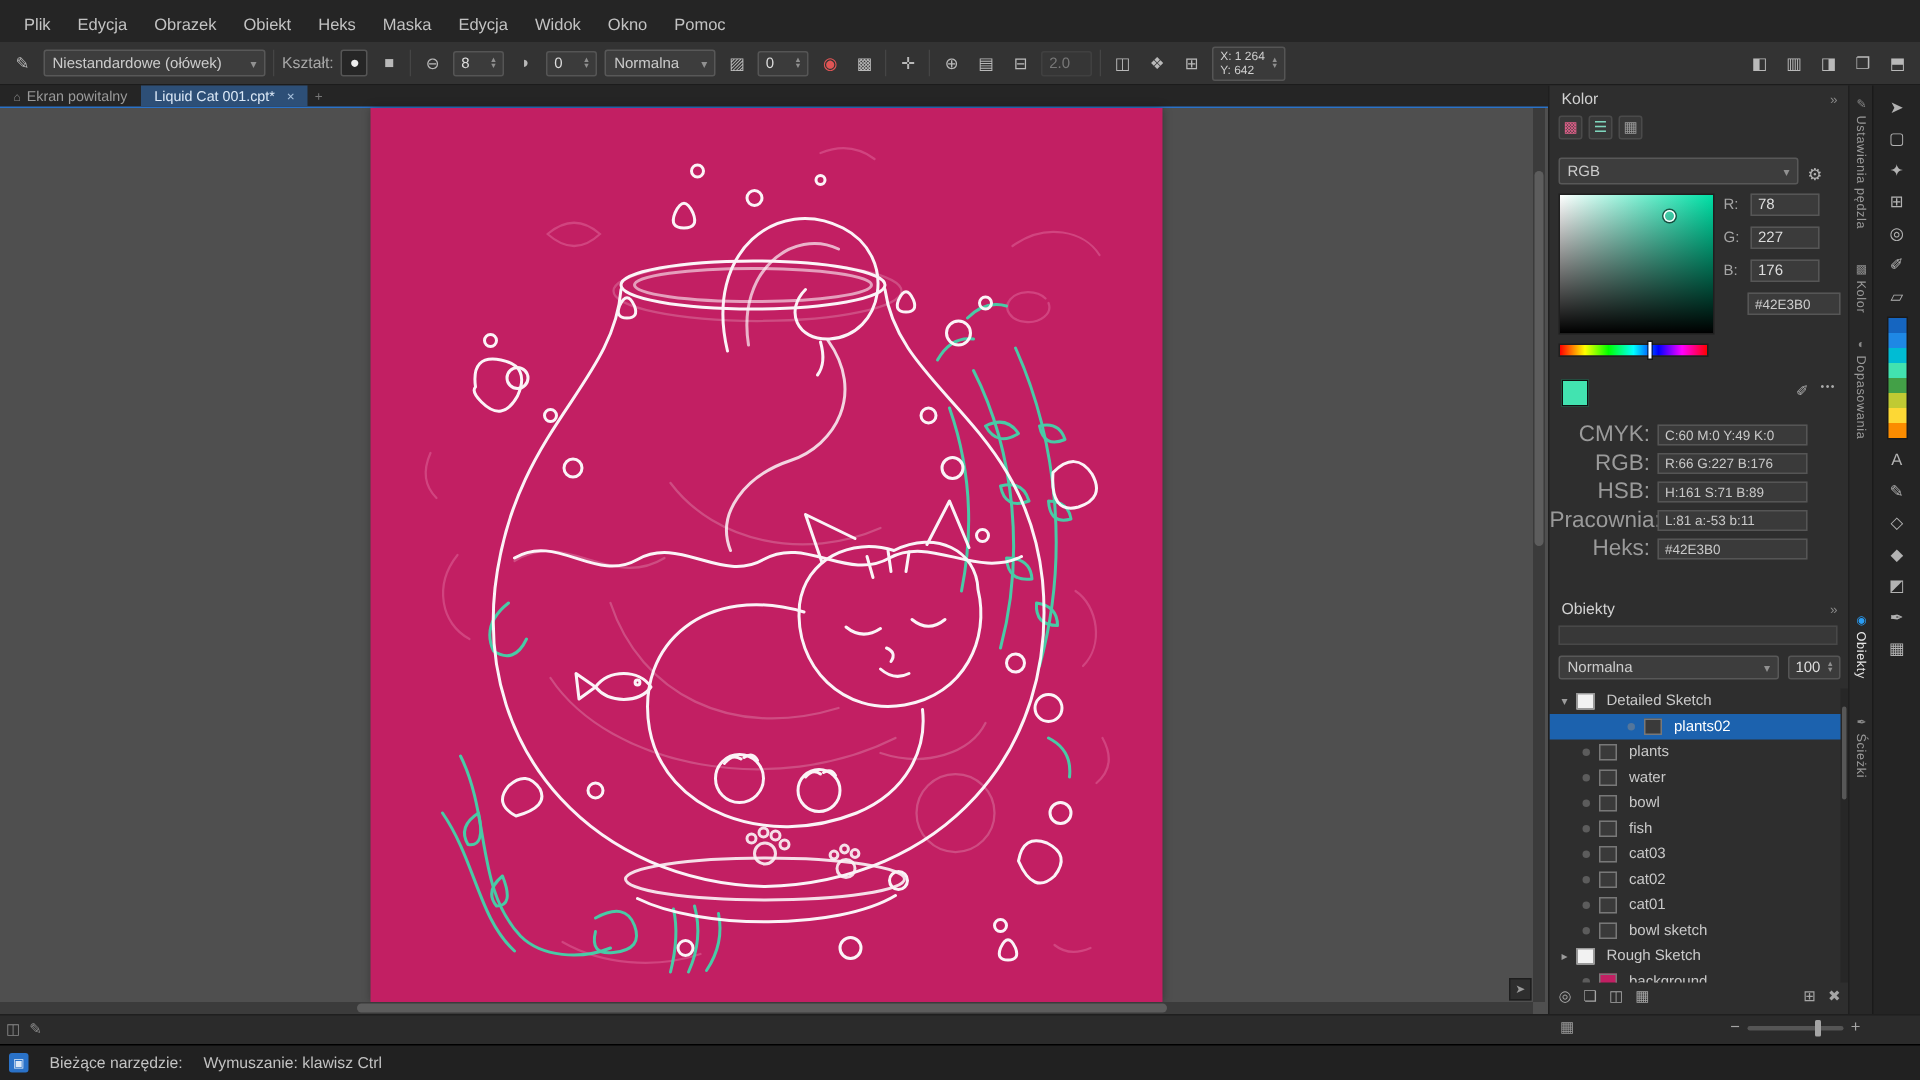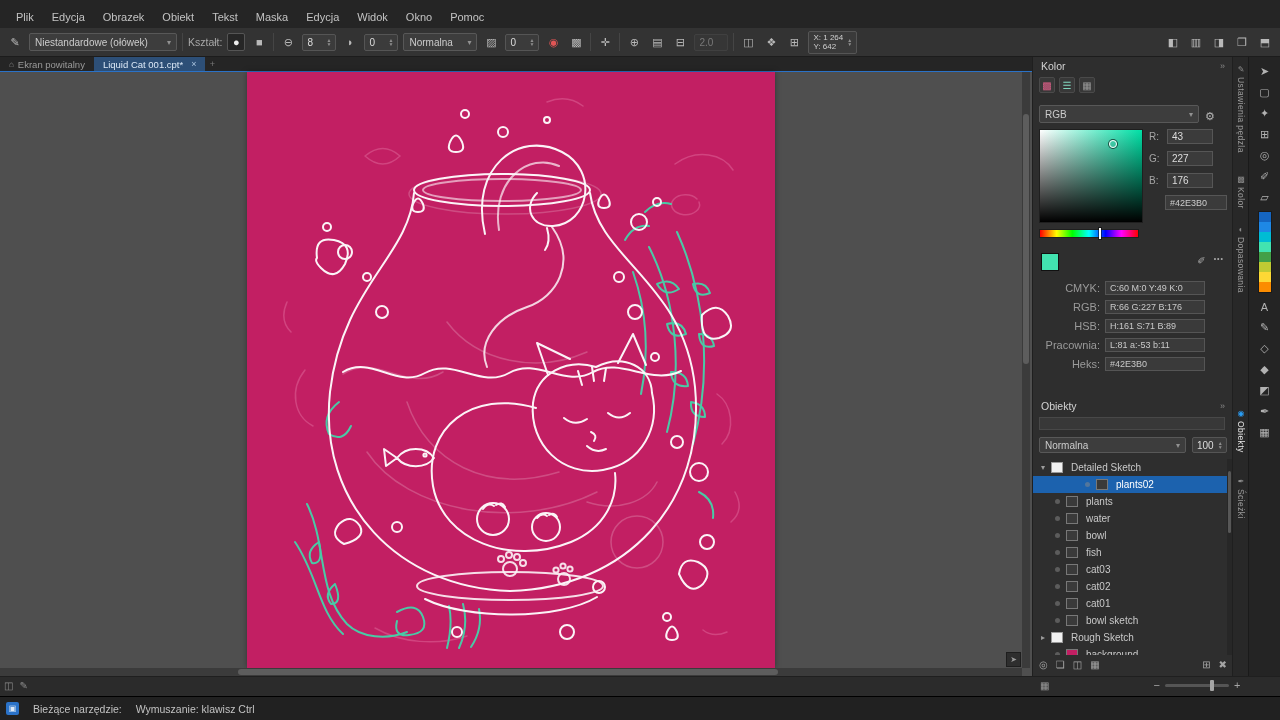--- a/index.html
+++ b/index.html
@@ -87,21 +87,21 @@
               display:flex; align-items:center; padding:0 4px; }
   #hex-box { position:absolute; left:132px; top:138px; width:62px; height:15px; background:#3b3b3b; border:1px solid #565656;
              color:#ccc; font-size:9px; display:flex; align-items:center; padding:0 4px; }
   #hue-strip { position:absolute; left:6px; top:172px; width:100px; height:9px; border:1px solid #1f1f1f;
                background:linear-gradient(to right,#f00,#ff0 17%,#0f0 33%,#0ff 50%,#00f 67%,#f0f 83%,#f00); }
   #hue-marker { position:absolute; left:60%; top:-2px; width:2px; height:11px; background:#fff; box-shadow:0 0 0 1px rgba(0,0,0,.5); }
   #cur-swatch { position:absolute; left:8px; top:196px; width:18px; height:18px; border:1px solid #111; }
   #cur-swatch::after { content:""; position:absolute; left:8px; top:8px; width:14px; height:14px; background:#2d2d2d; border:1px solid #666; z-index:-1; }
   #swatch-tools { position:absolute; right:8px; top:198px; display:flex; gap:8px; color:#aaa; font-size:10px; }
   .readout-row { position:absolute; left:0; width:200px; display:flex; align-items:center; }
-  .readout-label { width:72px; text-align:right; color:#9a9a9a; font-size:11px; padding-right:5px; }
+  .readout-label { width:72px; text-align:right; color:#9a9a9a; font-size:15px; padding-right:5px; }
   .readout-box { width:100px; height:14px; background:#3a3a3a; border:1px solid #555; color:#c9c9c9; font-size:9px;
                  display:flex; align-items:center; padding:0 4px; }
 
   
   #search-box { position:absolute; left:6px; top:360px; width:186px; height:13px; background:#383838; border:1px solid #484848; }
   #mode-row { position:absolute; left:6px; top:380px; width:188px; display:flex; gap:6px; align-items:center; }
   #layer-list { position:absolute; left:0; top:402px; width:200px; height:196px; overflow:hidden; }
   .layer-row { height:17px; display:flex; align-items:center; font-size:10px; color:#c9c9c9; position:relative; }
   .layer-row .tw { width:10px; margin-left:8px; font-size:8px; color:#9c9c9c; }
   .layer-row .indent { width:22px; }
@@ -137,21 +137,21 @@
   .sk-teal   { stroke:#3fd9ac; fill:none; stroke-width:2;   stroke-linecap:round; stroke-linejoin:round; opacity:.92; }
 </style>
 </head>
 <body>
 
 <div id="menubar">
   <span class="menu-item">Plik</span>
   <span class="menu-item">Edycja</span>
   <span class="menu-item">Obrazek</span>
   <span class="menu-item">Obiekt</span>
-  <span class="menu-item">Tekst</span>
+  <span class="menu-item">Heks</span>
   <span class="menu-item">Maska</span>
   <span class="menu-item">Edycja</span>
   <span class="menu-item">Widok</span>
   <span class="menu-item">Okno</span>
   <span class="menu-item">Pomoc</span>
 </div>
 
 <div id="propertybar">
   <span class="pb-icon">✎</span>
   <div class="combo" style="width:148px">
@@ -405,21 +405,21 @@
       <span>RGB</span>
       <span class="dd">▾</span>
     </div>
     <span style="color:#b5b5b5;font-size:11px">⚙</span>
   </div>
   <div id="picker">
     <div id="picker-marker"></div>
   </div>
   <div class="chan-row" style="left:116px;top:72px">
     <span class="chan-label">R:</span>
-    <span class="chan-box">43</span>
+    <span class="chan-box">78</span>
   </div>
   <div class="chan-row" style="left:116px;top:94px">
     <span class="chan-label">G:</span>
     <span class="chan-box">227</span>
   </div>
   <div class="chan-row" style="left:116px;top:116px">
     <span class="chan-label">B:</span>
     <span class="chan-box">176</span>
   </div>
   <div id="hex-box">#42E3B0</div>

